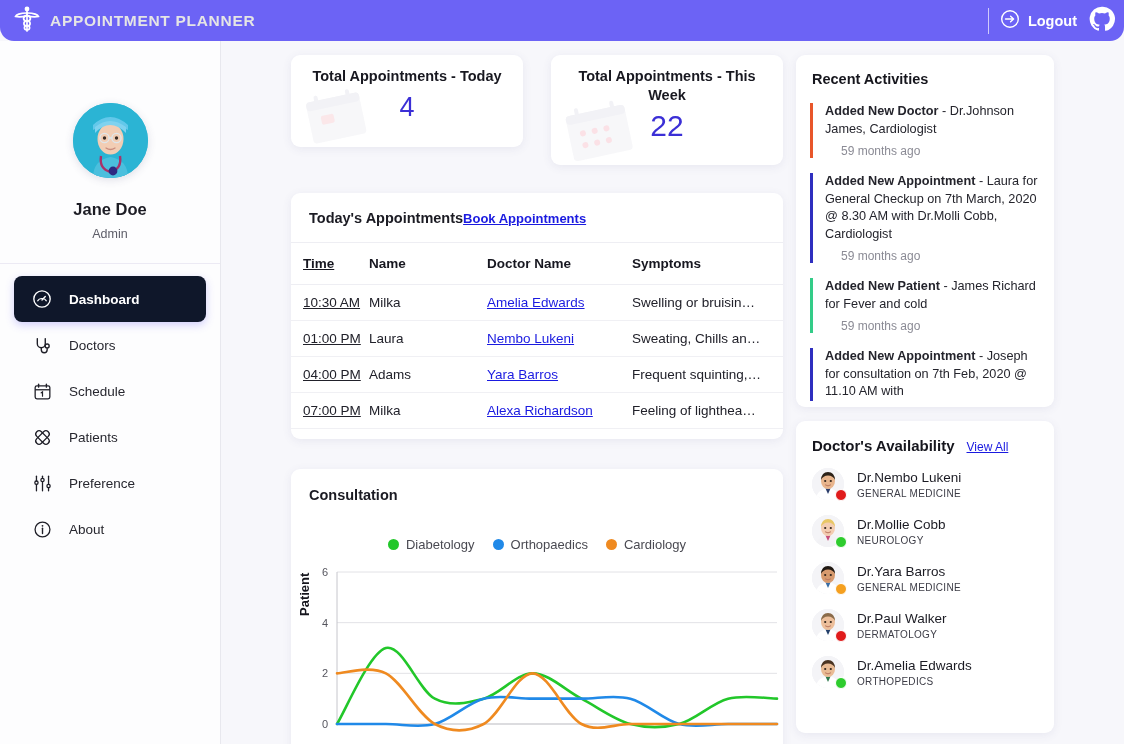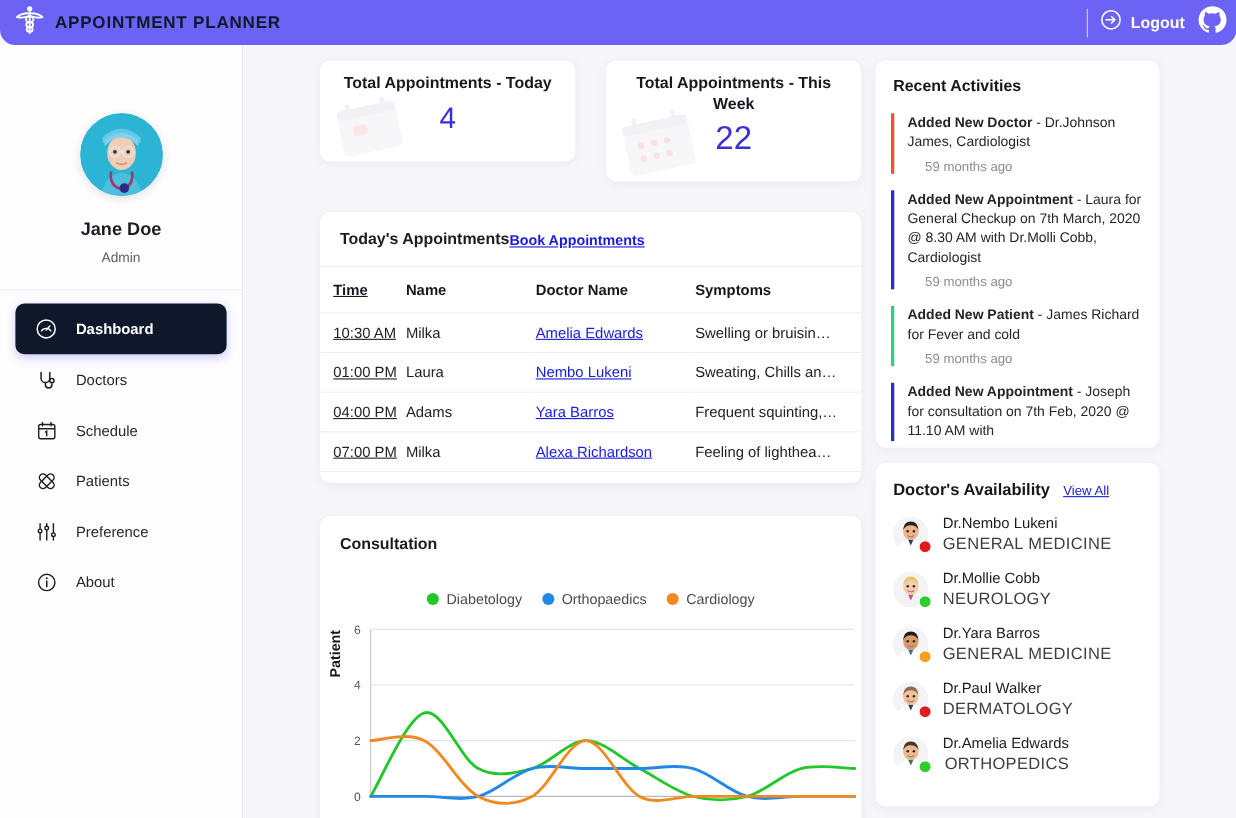--- a/index.html
+++ b/index.html
@@ -11,21 +11,21 @@
   .app { position: relative; width: 1124px; height: 744px; }
 
   
   .header {
     position: absolute; top: 0; left: 0; width: 1124px; height: 41px;
     background: #6c63f5; display: flex; align-items: center;
     border-bottom-left-radius: 14px; border-bottom-right-radius: 14px;
   }
   .brand { display: flex; align-items: center; gap: 10px; padding-left: 14px; }
   .brand-title {
-    color: #0f172a; font-size: 15.5px; font-weight: bold; letter-spacing: .7px;
+    color: #e5e5e5; font-size: 15.5px; font-weight: bold; letter-spacing: .7px;
   }
   .header-right {
     margin-left: auto; display: flex; align-items: center; gap: 11px;
     padding-right: 8px; height: 100%;
   }
   .hdr-div { width: 1px; height: 26px; background: #cfcbfb; }
   .logout { display: flex; align-items: center; gap: 8px; cursor: pointer; }
   .logout-label { color: #fff; font-size: 14.5px; font-weight: bold; }
 
   
@@ -126,21 +126,21 @@
   .avail-link { color: #1a1ae0; font-size: 12px; text-decoration: underline; cursor: pointer; }
   .doc-list { margin-top: 14px; padding: 0 16px; }
   .doc-row { display: flex; align-items: center; gap: 13px; margin-bottom: 15px; }
   .doc-av { position: relative; width: 32px; height: 32px; flex: none; }
   .doc-av .ph { width: 32px; height: 32px; border-radius: 50%; overflow: hidden; background: #f2f2f5; }
   .status-dot {
     position: absolute; right: -3px; bottom: -1px; width: 12px; height: 12px;
     border-radius: 50%; border: 1.5px solid #fff;
   }
   .doc-name { font-size: 13.5px; color: #1b1b23; }
-  .doc-spec { font-size: 15px; color: #3c3c46; letter-spacing: .3px; margin-top: 3px; text-align: right; }
+  .doc-spec { font-size: 10px; color: #3c3c46; letter-spacing: .3px; margin-top: 3px; }
 </style>
 </head>
 <body>
 
 <div class="app">
 
   <div class="header">
     <div class="brand">
       <span>
         <svg width="26" height="28" viewBox="0 0 26 28">

